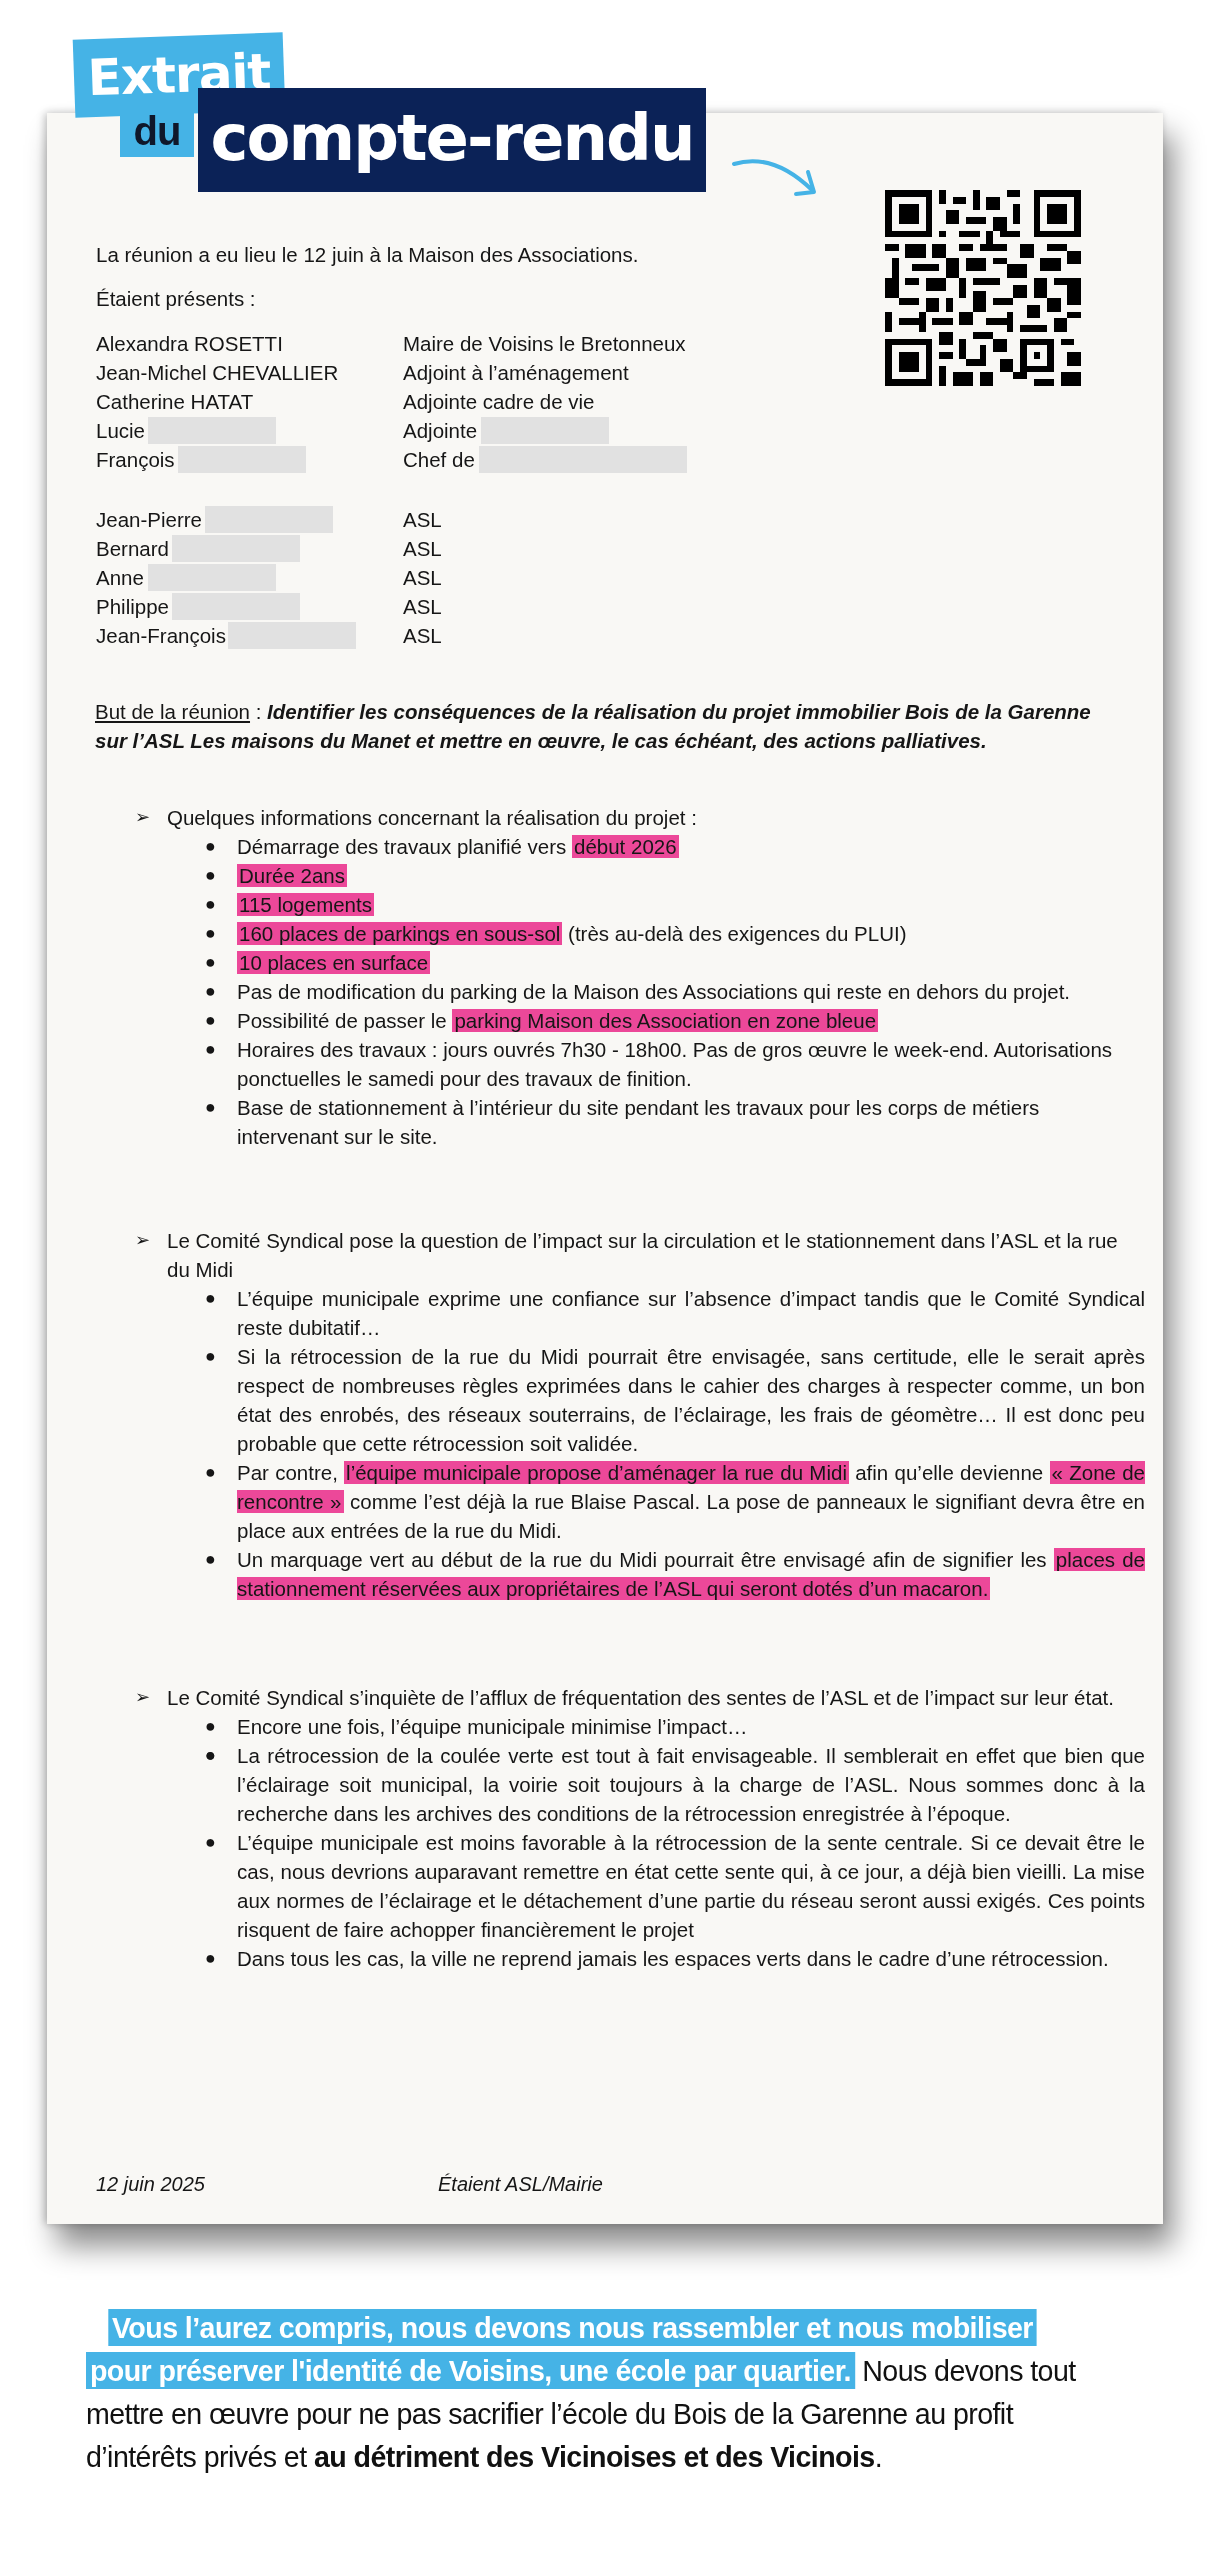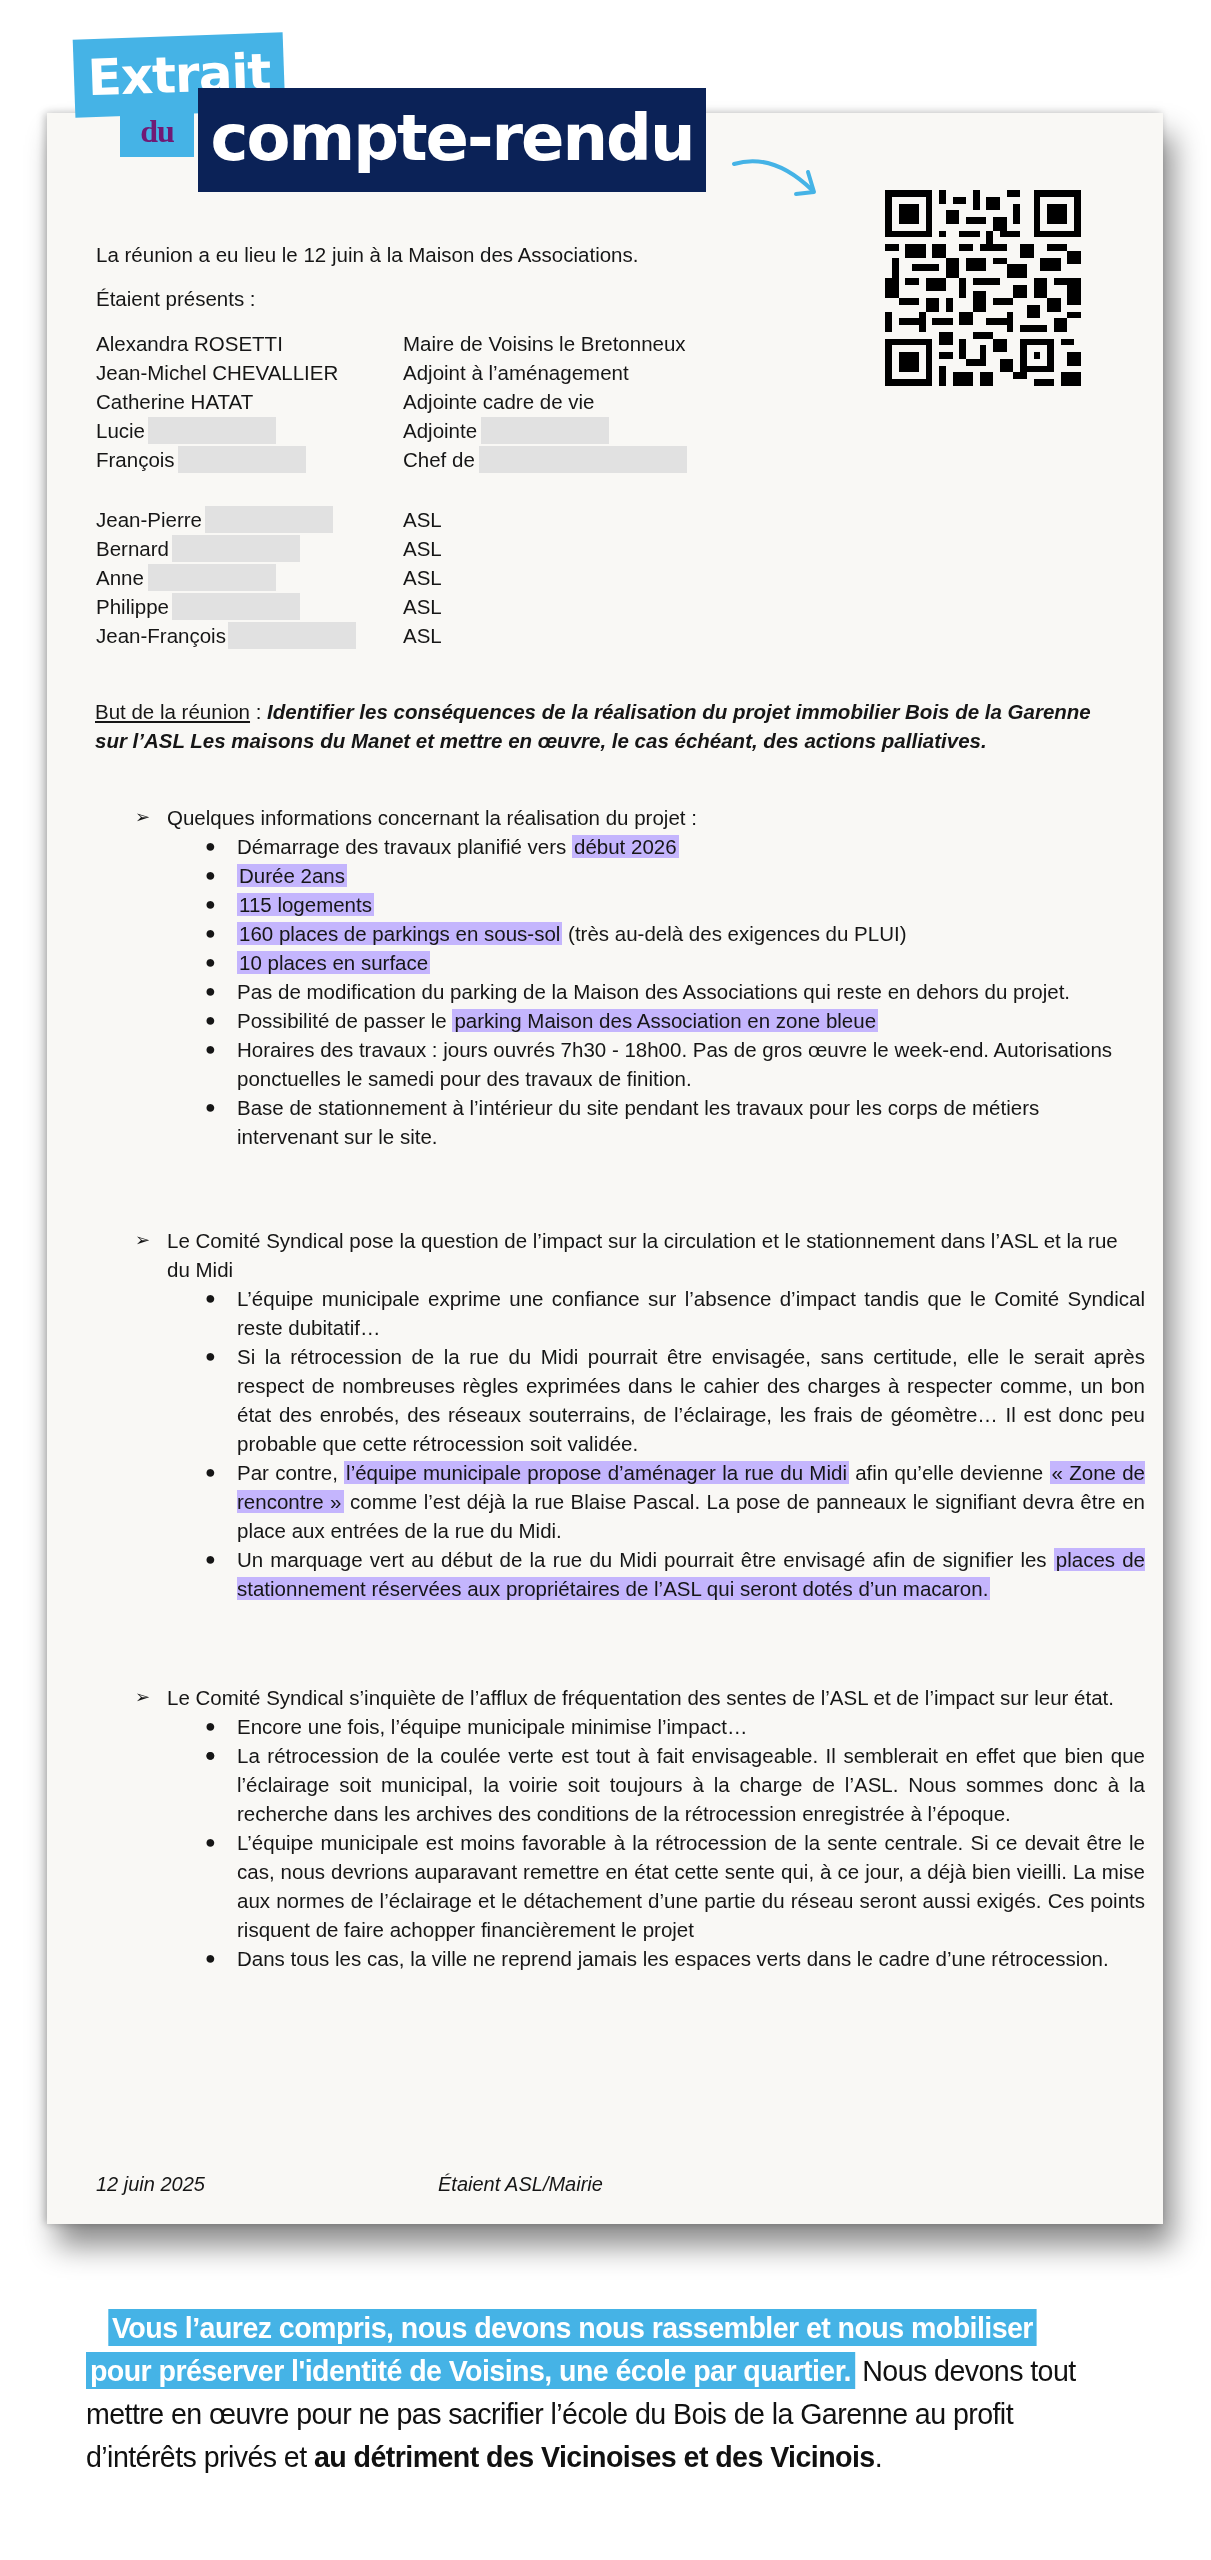--- a/index.html
+++ b/index.html
@@ -13,22 +13,22 @@
     box-shadow: 10px 22px 28px rgba(0,0,0,0.45), -2px 0 8px rgba(0,0,0,0.25);
   }
   .tag-extrait {
     position: absolute; left: 74px; top: 36px; width: 210px; height: 78px;
     background: #45b3e6; transform: rotate(-2deg); z-index: 3;
     color: #fff; font-family: "DejaVu Sans", sans-serif; font-weight: bold;
     font-size: 50px; line-height: 78px; text-align: center; letter-spacing: -1px;
   }
   .tag-du {
     position: absolute; left: 120px; top: 107px; width: 74px; height: 50px;
-    background: #45b3e6; z-index: 3; color: #701a75;
-    font-family: Liberation Serif, serif; font-weight: bold; font-size: 32px;
+    background: #45b3e6; z-index: 3; color: #0f172a;
+    font-family: Liberation Sans, sans-serif; font-weight: bold; font-size: 40px;
     line-height: 48px; text-align: center; letter-spacing: -1px;
   }
   .tag-cr {
     position: absolute; left: 198px; top: 88px; width: 508px; height: 104px;
     background: #0b2257; z-index: 3; color: #fff;
     font-family: "DejaVu Sans", sans-serif; font-weight: bold; font-size: 64px;
     line-height: 100px; text-align: center; letter-spacing: -2px;
   }
   .arrow-deco { position: absolute; left: 730px; top: 150px; z-index: 3; }
   .qr { position: absolute; left: 885px; top: 190px; width: 196px; height: 196px; z-index: 2; }
@@ -42,21 +42,21 @@
   .purpose { position: absolute; left: 48px; top: 697px; width: 1030px; }
   .purpose .u { text-decoration: underline; }
   .purpose .bi { font-weight: bold; font-style: italic; }
 
   .section { position: absolute; left: 88px; width: 1010px; }
   .section .head { position: relative; padding-left: 32px; text-align: left; }
   .section .head .mk { position: absolute; left: 0; top: 0; font-size: 18px; }
   .section ul { list-style: none; margin: 0; padding: 0 0 0 102px; }
   .section li { position: relative; text-align: justify; }
   .section li .dot { position: absolute; left: -32px; top: 0; font-size: 18px; }
-  .hl { background: #c4b5fd; padding: 0 2px; }
+  .hl { background: #ec4899; padding: 0 2px; }
 
   .footer { position: absolute; top: 2170px; font-style: italic; font-size: 20px; }
 
   .closing {
     position: absolute; left: 86px; top: 2306px; width: 1040px;
     font-family: "Liberation Sans", sans-serif; font-size: 29.5px; line-height: 43px;
     color: #111; letter-spacing: -0.6px; transform: scaleX(0.97); transform-origin: left;
   }
   .closing .hlb { background: #45b3e6; color: #fff; font-weight: bold; padding: 2px 4px; box-decoration-break: clone; -webkit-box-decoration-break: clone; }
   .closing .b { font-weight: bold; }

